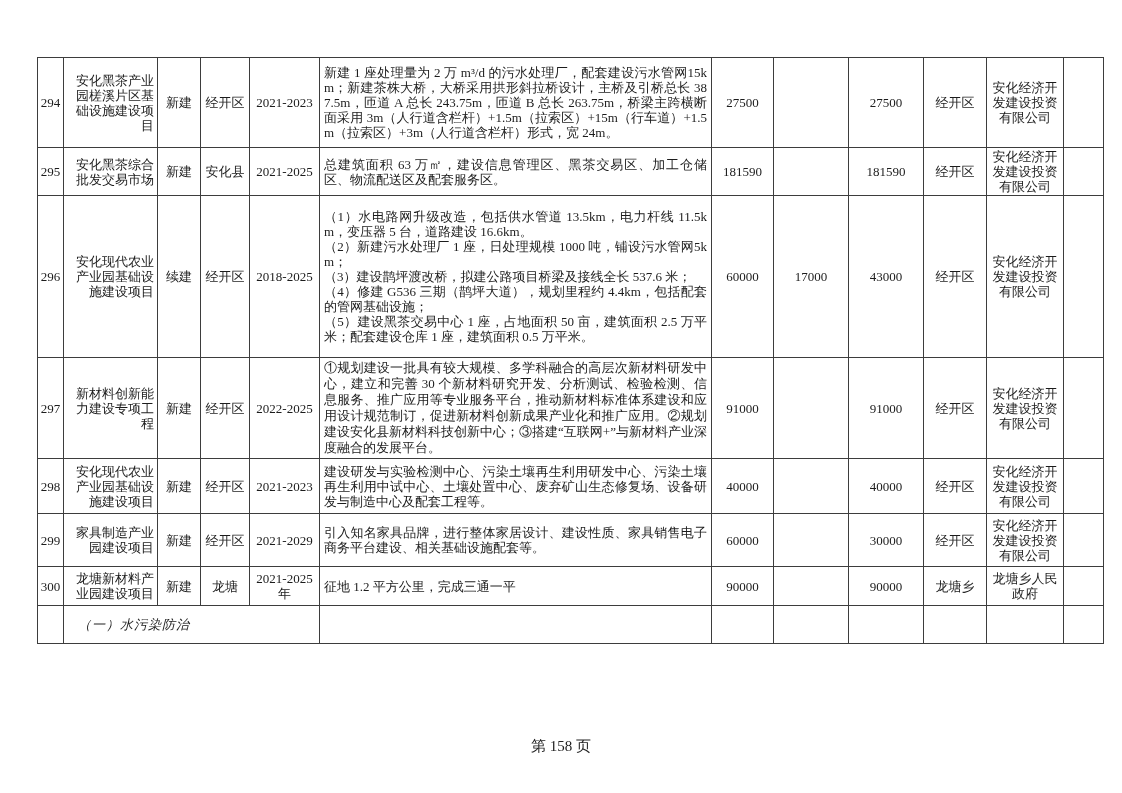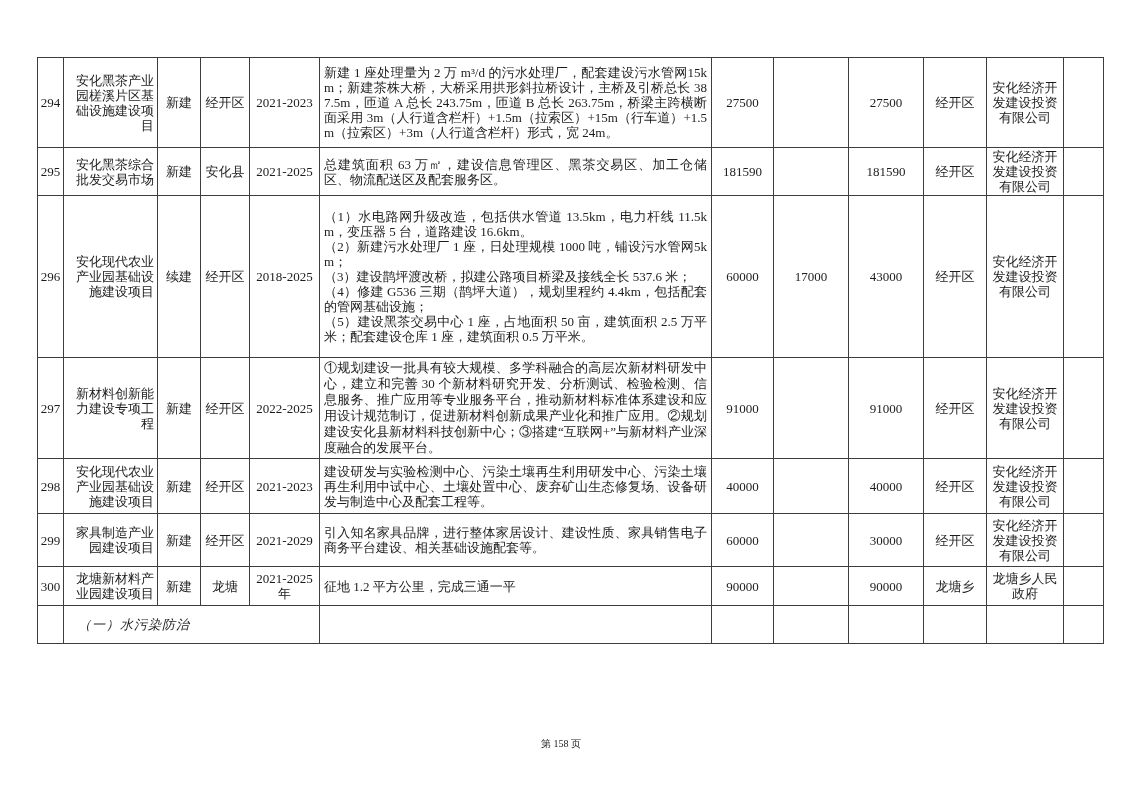--- a/index.html
+++ b/index.html
@@ -39,21 +39,21 @@
     padding-left:10px; font-size:13.5px;
   }
   .subsection-label {
     font-style:italic; text-align:left;
     padding-left:14px; font-size:13px;
     font-family:"DejaVu Serif","Liberation Serif",serif;
     letter-spacing:1px;
   }
   .footer {
     position:absolute; left:0; top:737px; width:1122px;
-    text-align:center; font-size:10px; color:#222;
+    text-align:center; font-size:15px; color:#222;
   }
 </style>
 </head>
 <body>
 
 <table class="proj">
   <colgroup>
     <col style="width:26px">
       <col style="width:94px">
       <col style="width:43px">

